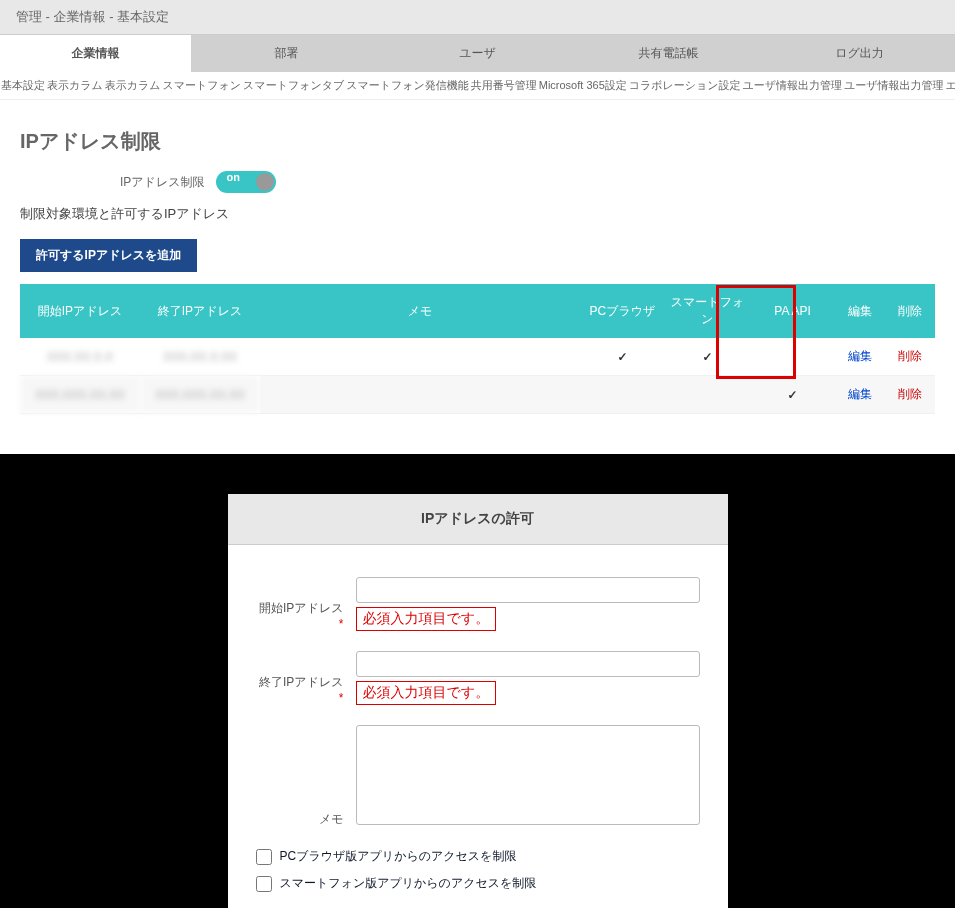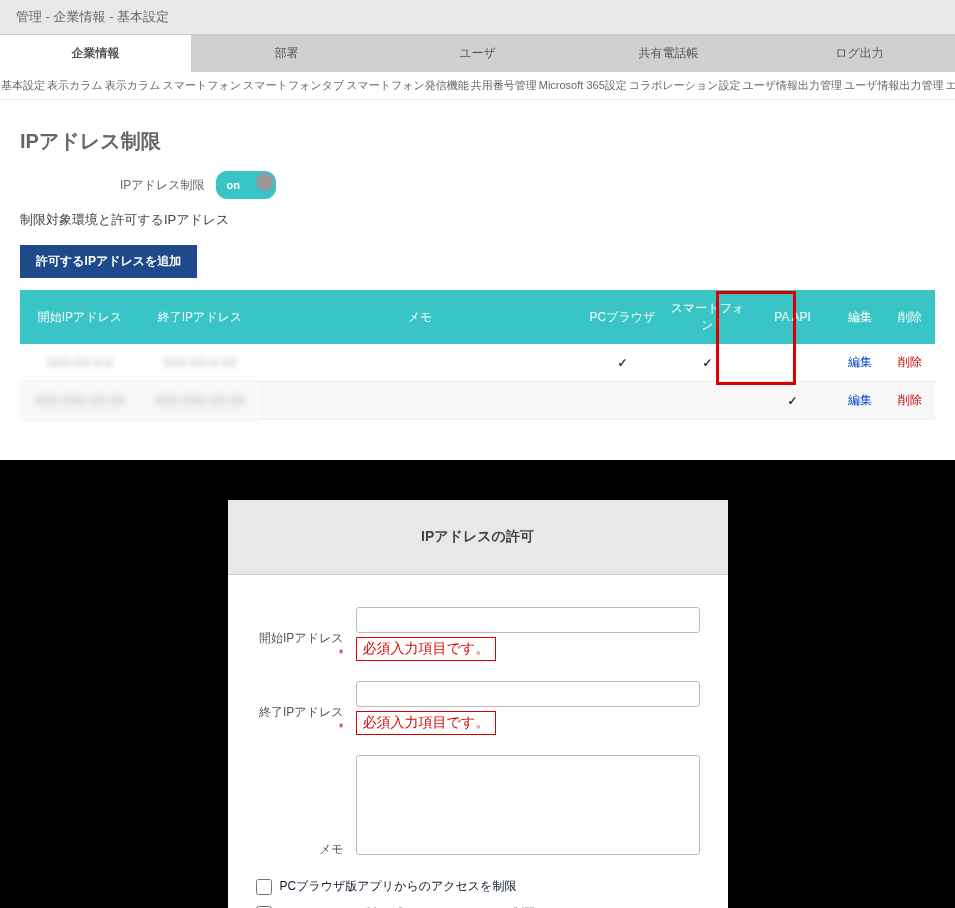--- a/index.html
+++ b/index.html
@@ -10,42 +10,42 @@
     .breadcrumb::after { content: ""; position: absolute; right: -8px; top: -8px; bottom: -8px; width: 16px; background: linear-gradient(135deg, #e8e8e8 50%, transparent 50%) top right, linear-gradient(45deg, transparent 50%, #e8e8e8 50%) bottom right; background-size: 100% 50%; background-repeat: no-repeat; }
     .main-tabs { display: flex; background: #d0d0d0; }
     .main-tab { flex: 1; padding: 10px; text-align: center; cursor: pointer; font-size: 12px; color: #555; }
     .main-tab.active { background: #fff; font-weight: bold; }
     .sub-tabs { display: flex; flex-wrap: nowrap; overflow: hidden; background: #fff; border-bottom: 1px solid #eee; font-size: 11px; color: #666; padding: 4px 0; }
     .sub-tab { white-space: nowrap; padding: 2px 1px; cursor: pointer; }
     .content { padding: 28px 20px 40px 20px; background: #fff; }
     .page-title { font-size: 20px; color: #666; font-weight: bold; margin-bottom: 16px; }
     .toggle-row { display: flex; align-items: center; margin-bottom: 12px; margin-left: 100px; }
     .toggle-label { font-size: 12px; color: #666; margin-right: 12px; }
-    .toggle { width: 60px; height: 28px; background: #39c5c5; border-radius: 11px; position: relative; cursor: pointer; display: flex; align-items: center; }
+    .toggle { width: 60px; height: 22px; background: #39c5c5; border-radius: 11px; position: relative; cursor: pointer; display: flex; align-items: flex-start; }
     .toggle-text { color: #fff; font-size: 11px; font-weight: bold; margin-left: 10px; }
     .toggle-knob { width: 18px; height: 18px; background: #999; border-radius: 50%; position: absolute; right: 2px; top: 2px; }
     .update-btn-row { text-align: center; margin-bottom: 16px; }
     .update-btn { background: #1e4a8c; color: #fff; border: none; padding: 8px 40px; font-size: 13px; cursor: pointer; }
     .section-label { font-size: 13px; color: #444; margin-bottom: 16px; }
     .add-btn { background: #1e4a8c; color: #fff; border: none; padding: 8px 16px; font-size: 12px; cursor: pointer; margin-bottom: 12px; font-weight: bold; }
     table { width: 100%; border-collapse: collapse; }
     th { background: #39c5c5; color: #fff; padding: 10px 4px; font-size: 12px; font-weight: normal; text-align: center; }
     td { padding: 10px 4px; text-align: center; font-size: 12px; border-bottom: 1px solid #f0f0f0; }
     tr.row-even td { background: #f7f7f7; }
     .blur { filter: blur(3px); color: #aaa; }
     .check-icon { font-weight: bold; }
     .edit-link { color: #0044cc; cursor: pointer; }
     .delete-link { color: #cc0000; cursor: pointer; }
     .highlight-box { border: 3px solid #d00; position: absolute; pointer-events: none; }
     .table-wrap { position: relative; }
     .pa-api-highlight { top: 1px; left: 696px; width: 80px; height: 94px; }
 
     .dialog-section { padding: 40px 0 0 0; display: flex; justify-content: center; }
     .dialog { width: 500px; background: #fff; }
-    .dialog-header { background: #e8e8e8; padding: 28px; text-align: center; font-size: 14px; font-weight: bold; color: #444; border-bottom: 1px solid #ccc; }
+    .dialog-header { background: #e8e8e8; padding: 16px; text-align: center; font-size: 14px; font-weight: bold; color: #444; border-bottom: 1px solid #ccc; }
     .dialog-body { padding: 32px 28px 20px 28px; }
     .form-row { display: flex; align-items: flex-end; margin-bottom: 20px; }
     .form-label { width: 100px; text-align: right; padding-right: 12px; font-size: 12px; color: #555; padding-top: 4px; }
     .required { color: #d00; }
     .form-field { flex: 1; }
     .form-input { width: 100%; height: 26px; border: 1px solid #bbb; border-radius: 3px; padding: 0 6px; font-size: 12px; }
     .form-textarea { width: 100%; height: 100px; border: 1px solid #bbb; border-radius: 3px; padding: 6px; font-size: 12px; resize: none; }
     .error-msg { display: inline-block; margin-top: 4px; font-size: 14px; color: #d00; border: 1px solid #d00; padding: 2px 6px; }
     .checkbox-row { display: flex; align-items: center; margin-bottom: 10px; }
     .checkbox-row input { margin-right: 8px; width: 16px; height: 16px; }

